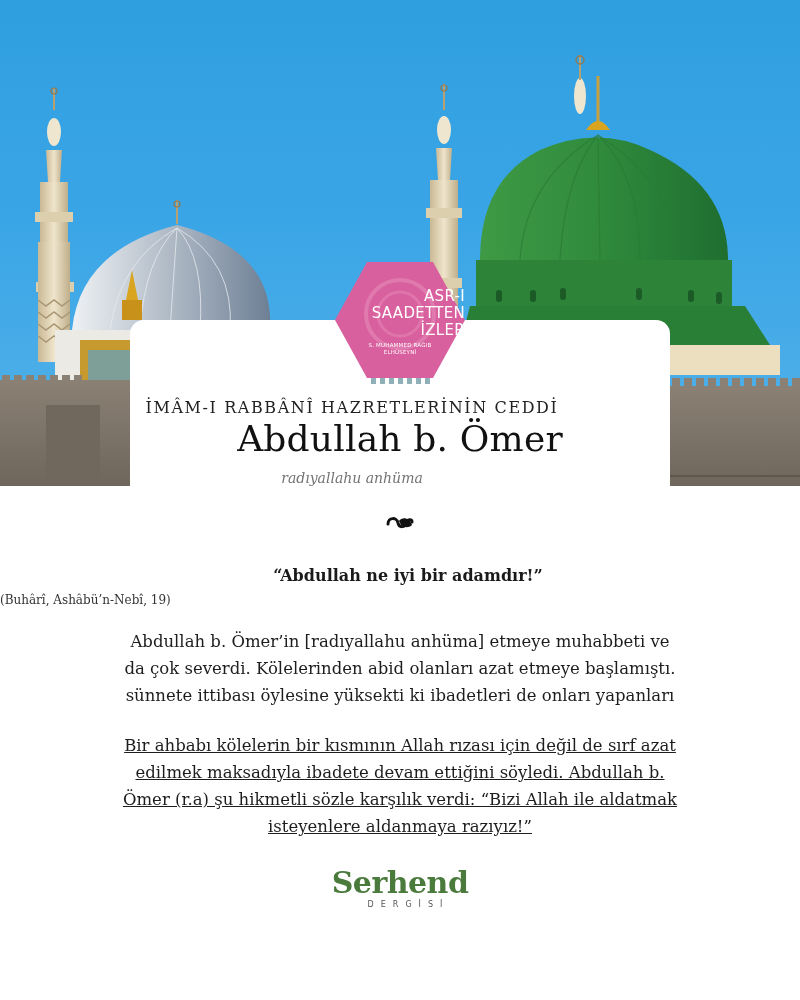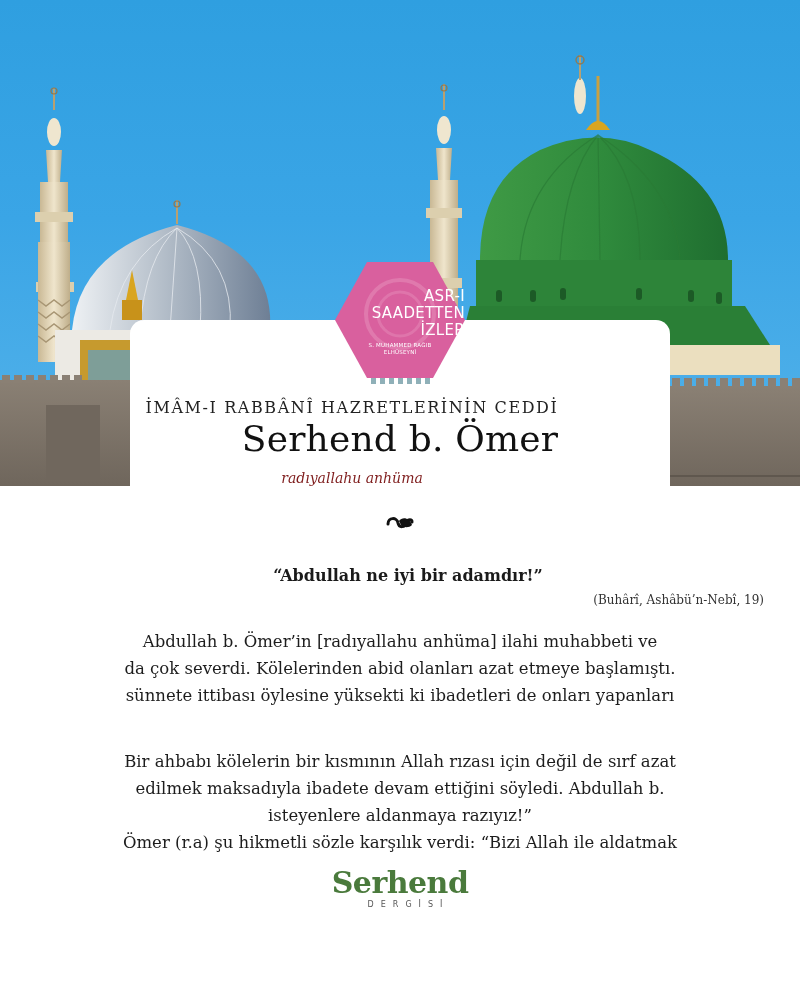--- a/index.html
+++ b/index.html
@@ -38,44 +38,44 @@
   .kicker {
     position: absolute; left: 0; top: 398px; width: 704px; text-align: center;
     font-size: 16px; letter-spacing: 1.6px; color: #222;
   }
   .title {
     position: absolute; left: 0; top: 418px; width: 800px; text-align: center;
     font-size: 36px; color: #111; letter-spacing: 0.2px;
   }
   .subtitle {
     position: absolute; left: 0; top: 470px; width: 704px; text-align: center;
-    font-size: 14px; font-style: italic; color: #7f1d1d;
+    font-size: 14px; font-style: italic; color: #737373;
   }
   .ornament {
     position: absolute; left: 385px; top: 512px; width: 30px; height: 20px;
   }
 
   
   .quote {
     position: absolute; left: 0; top: 566px; width: 800px; text-align: center;
     font-size: 16px; font-weight: bold; color: #1a1a1a; margin-left: 8px;
   }
   .source {
-    position: absolute; left: 0; top: 593px; width: 764px; text-align: right;
+    position: absolute; left: 0; top: 593px; width: 764px; text-align: left;
     font-size: 12px; color: #333;
   }
 
   
   .body {
     position: absolute; left: 70px; width: 660px; text-align: center;
     font-size: 16.5px; line-height: 27px; color: #1d1d1d;
   }
   .body p { margin: 0; }
   .p1 { top: 628px; }
-  .p2 { top: 748px; }
+  .p2 { top: 732px; text-decoration: underline; }
 
   
   .logo {
     position: absolute; left: 0; top: 866px; width: 800px; text-align: center; color: #4a7a3c;
   }
   .logo-main {
     display: block; font-family: "DejaVu Serif", serif; font-weight: bold;
     font-size: 30px; line-height: 34px; letter-spacing: -0.5px; color: #4a7a3c;
   }
   .logo-sub {
@@ -222,41 +222,41 @@
   <div class="badge-text">
     <span class="badge-line">ASR-I</span>
     <span class="badge-line">SAADETTEN</span>
     <span class="badge-line">İZLER</span>
     <span class="badge-author">S. MUHAMMED RAĞIB</span>
     <span class="badge-author" style="margin-top:0">ELHÜSEYNÎ</span>
   </div>
 </div>
 
 <div class="kicker">İMÂM-I RABBÂNÎ HAZRETLERİNİN CEDDİ</div>
-<div class="title">Serhend b. Ömer</div>
+<div class="title">Abdullah b. Ömer</div>
 <div class="subtitle">radıyallahu anhüma</div>
 
 <div class="ornament">
   <svg width="30" height="20" viewBox="0 0 30 20">
     <path d="M3 12 C3 5 12 5 13 11 C14 16 20 16 22 10 C23 7 27 7 27 10" stroke="#111" stroke-width="3" fill="none" stroke-linecap="round"></path>
     <path d="M14 9 C17 5 24 5 27 13 C24 16 19 16 16 13" fill="#111"></path>
   </svg>
 </div>
 
 <div class="quote">“Abdullah ne iyi bir adamdır!”</div>
 <div class="source">(Buhârî, Ashâbü’n-Nebî, 19)</div>
 
 <div class="body p1">
-  <p>Abdullah b. Ömer’in [radıyallahu anhüma] ilahi muhabbeti ve</p>
+  <p>Abdullah b. Ömer’in [radıyallahu anhüma] etmeye muhabbeti ve</p>
   <p>da çok severdi. Kölelerinden abid olanları azat etmeye başlamıştı.</p>
   <p>sünnete ittibası öylesine yüksekti ki ibadetleri de onları yapanları</p>
 </div>
 <div class="body p2">
   <p>Bir ahbabı kölelerin bir kısmının Allah rızası için değil de sırf azat</p>
   <p>edilmek maksadıyla ibadete devam ettiğini söyledi. Abdullah b.</p>
+  <p>Ömer (r.a) şu hikmetli sözle karşılık verdi: “Bizi Allah ile aldatmak</p>
   <p>isteyenlere aldanmaya razıyız!”</p>
-  <p>Ömer (r.a) şu hikmetli sözle karşılık verdi: “Bizi Allah ile aldatmak</p>
 </div>
 
 <div class="logo">
   <span class="logo-main">Serhend</span>
   <span class="logo-sub">DERGİSİ</span>
 </div>
 
 </body></html>

